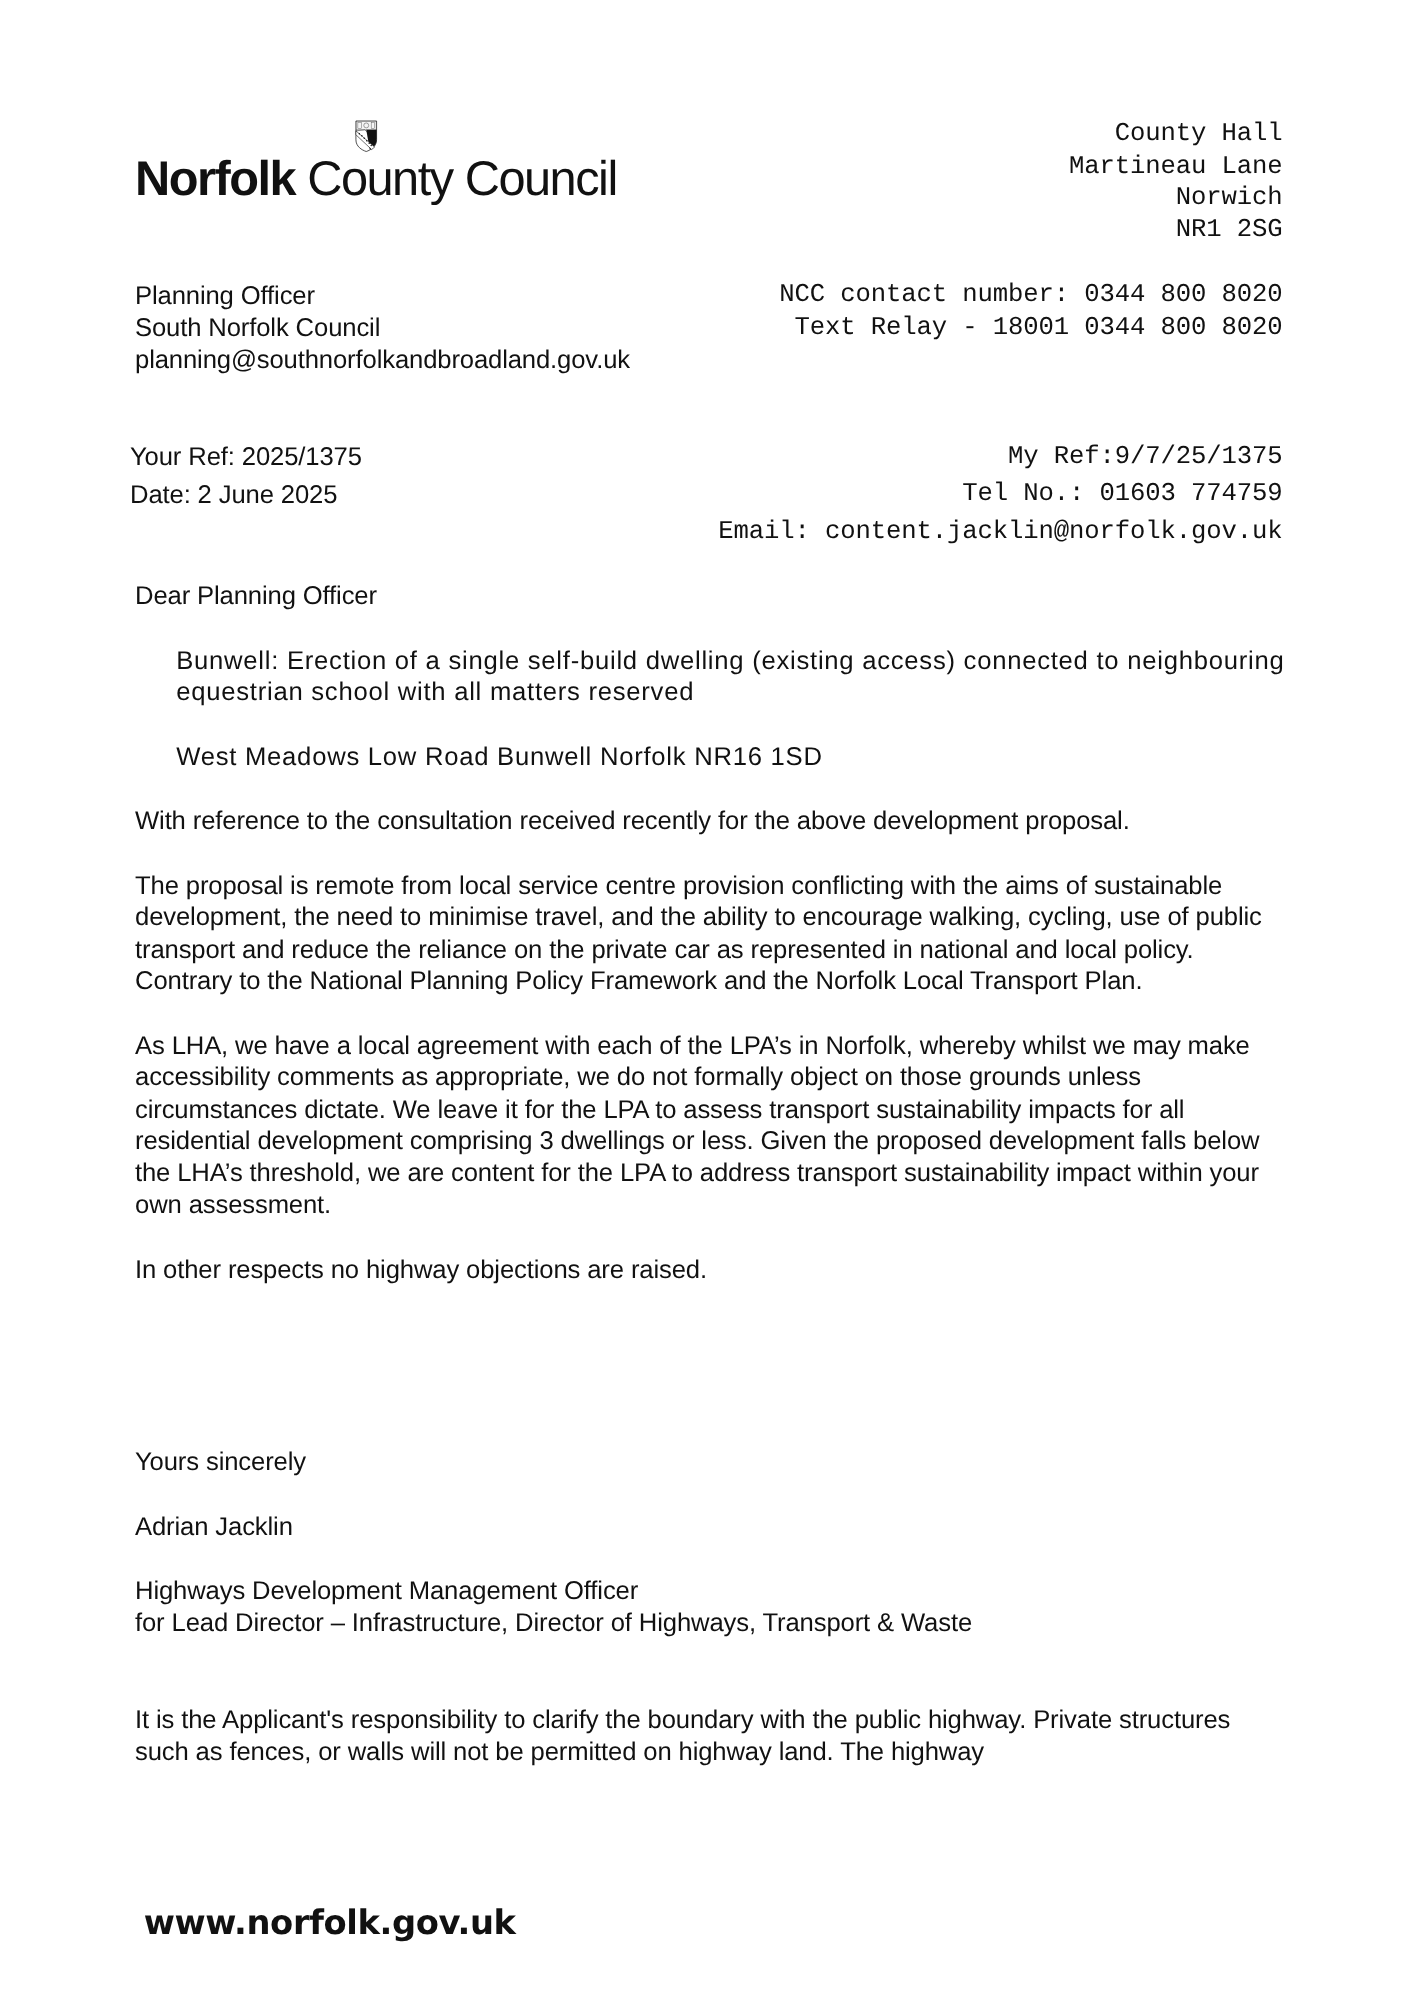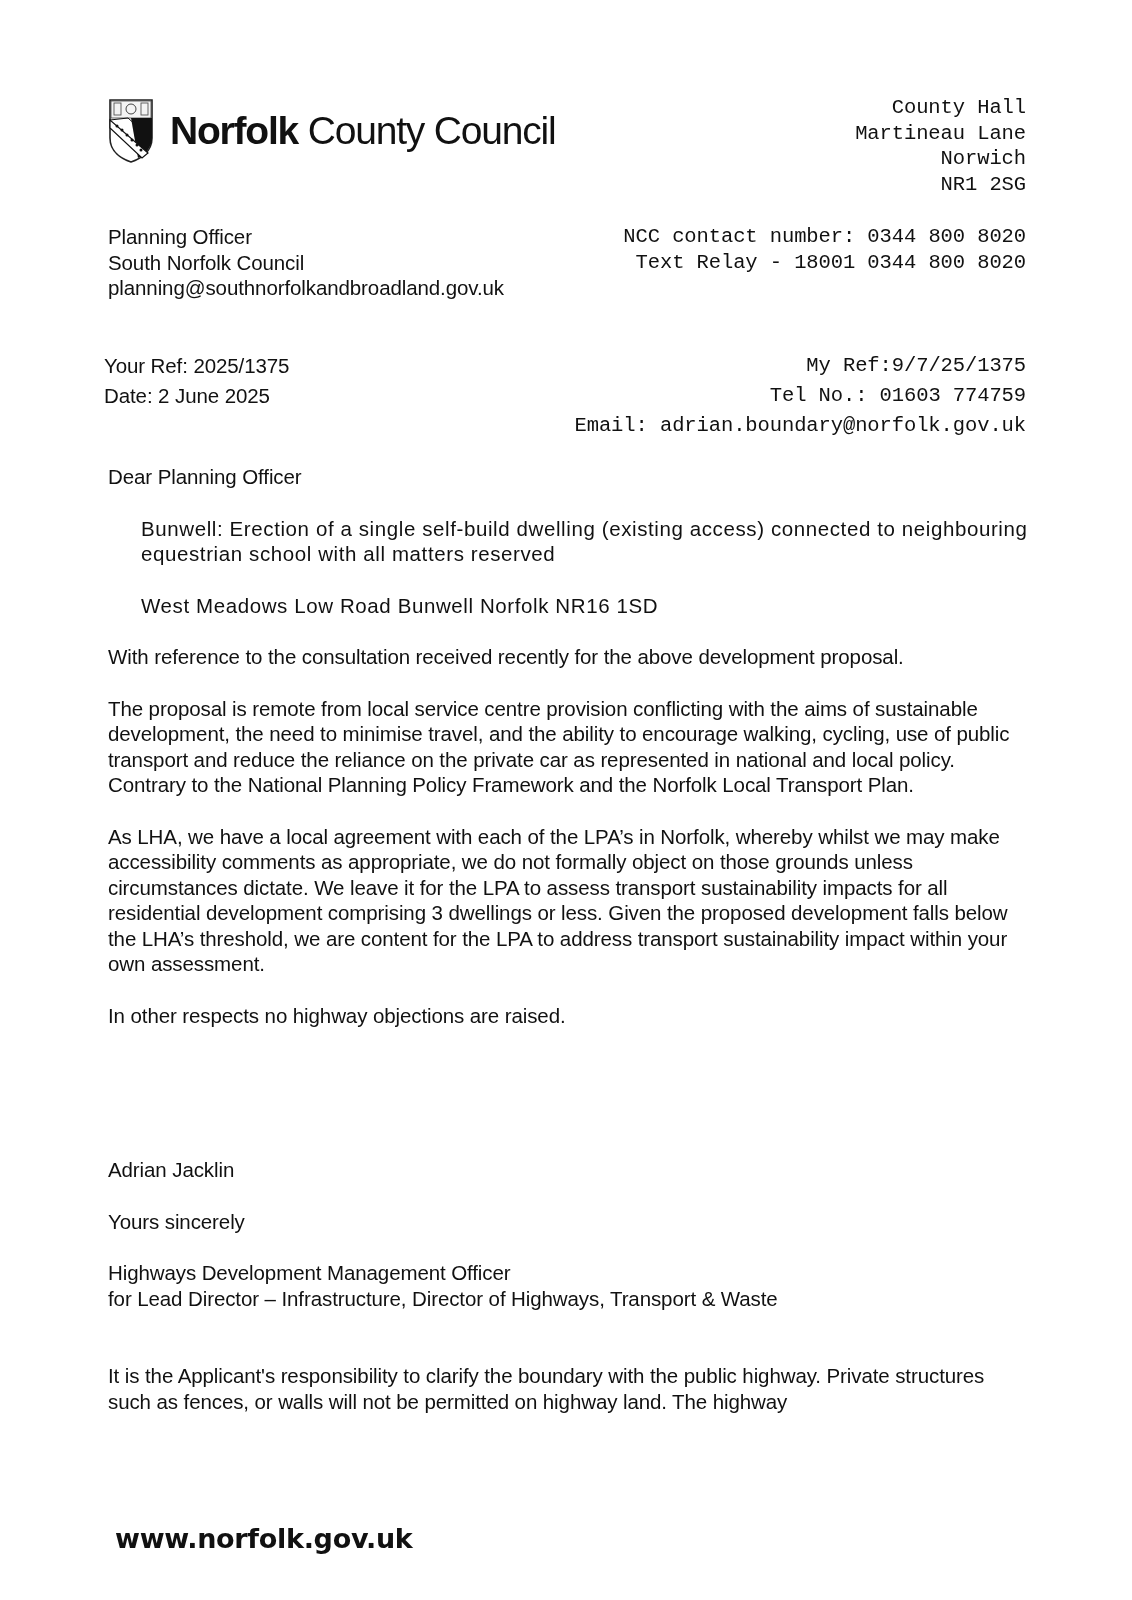--- a/index.html
+++ b/index.html
@@ -5,21 +5,21 @@
     html, body { margin: 0; padding: 0; background: #ffffff; }
     body {
       width: 1132px; height: 1600px; position: relative; overflow: hidden;
       font-family: "Liberation Sans", sans-serif; color: #111111;
     }
     .abs { position: absolute; }
     .txt { font-size: 20.5px; line-height: 25.5px; letter-spacing: -0.1px; }
     .right { text-align: right; font-family: Liberation Mono, monospace; }
 
     
-    #logo { left: 108px; top: 96px; height: 70px; display: flex; align-items: center; }
+    #logo { left: 108px; top: 96px; height: 70px; display: flex; align-items: center; flex-direction: column; }
     #crest { width: 46px; height: 66px; margin-right: 16px; }
     #logo-word { font-size: 39px; letter-spacing: -1.2px; color: #111; white-space: nowrap; }
     #logo-word .bold { font-weight: bold; }
 
     #address-block { right: 106px; top: 95px; }
     #recipient-block { left: 108px; top: 224px; }
     #contact-block { right: 106px; top: 224px; margin-left: 24px; }
     #refs-left { left: 104px; top: 351px; }
     #refs-right { right: 106px; top: 351px; }
     .refline { height: 30px; line-height: 30px; }
@@ -75,35 +75,35 @@
   <div>Text Relay - 18001 0344 800 8020</div>
 </div>
 
 <div id="refs-left" class="abs txt">
   <div class="refline">Your Ref: 2025/1375</div>
   <div class="refline">Date: 2 June 2025</div>
 </div>
 <div id="refs-right" class="abs txt right">
   <div class="refline">My Ref:9/7/25/1375</div>
   <div class="refline">Tel No.: 01603 774759</div>
-  <div class="refline">Email: adrian.boundary@norfolk.gov.uk</div>
+  <div class="refline">Email: content.jacklin@norfolk.gov.uk</div>
 </div>
 
 <div id="body" class="abs txt">
   <p class="para">Dear Planning Officer</p>
   <p class="para subject">Bunwell: Erection of a single self-build dwelling (existing access) connected to neighbouring equestrian school with all matters reserved</p>
   <p class="para subject">West Meadows Low Road Bunwell Norfolk NR16 1SD</p>
   <p class="para">With reference to the consultation received recently for the above development proposal.</p>
   <p class="para">The proposal is remote from local service centre provision conflicting with the aims of sustainable development, the need to minimise travel, and the ability to encourage walking, cycling, use of public transport and reduce the reliance on the private car as represented in national and local policy. Contrary to the National Planning Policy Framework and the Norfolk Local Transport Plan.</p>
   <p class="para">As LHA, we have a local agreement with each of the LPA’s in Norfolk, whereby whilst we may make accessibility comments as appropriate, we do not formally object on those grounds unless circumstances dictate. We leave it for the LPA to assess transport sustainability impacts for all residential development comprising 3 dwellings or less. Given the proposed development falls below the LHA’s threshold, we are content for the LPA to address transport sustainability impact within your own assessment.</p>
   <p class="para">In other respects no highway objections are raised.</p>
 </div>
 
 <div id="closing" class="abs txt">
+  <p class="para">Yours sincerely</p>
   <p class="para">Adrian Jacklin</p>
-  <p class="para">Yours sincerely</p>
   <div>Highways Development Management Officer</div>
   <div>for Lead Director – Infrastructure, Director of Highways, Transport &amp; Waste</div>
 </div>
 
 <div id="footer-note" class="abs txt">It is the Applicant's responsibility to clarify the boundary with the public highway. Private structures such as fences, or walls will not be permitted on highway land. The highway</div>
 
 <div id="website" class="abs">www.norfolk.gov.uk</div>
 
 </body></html>

